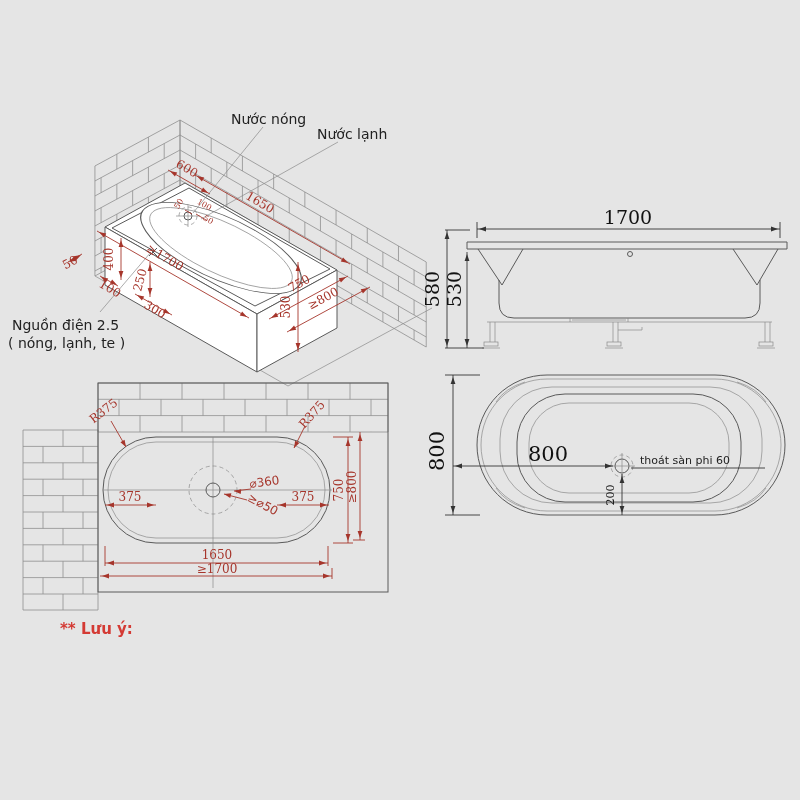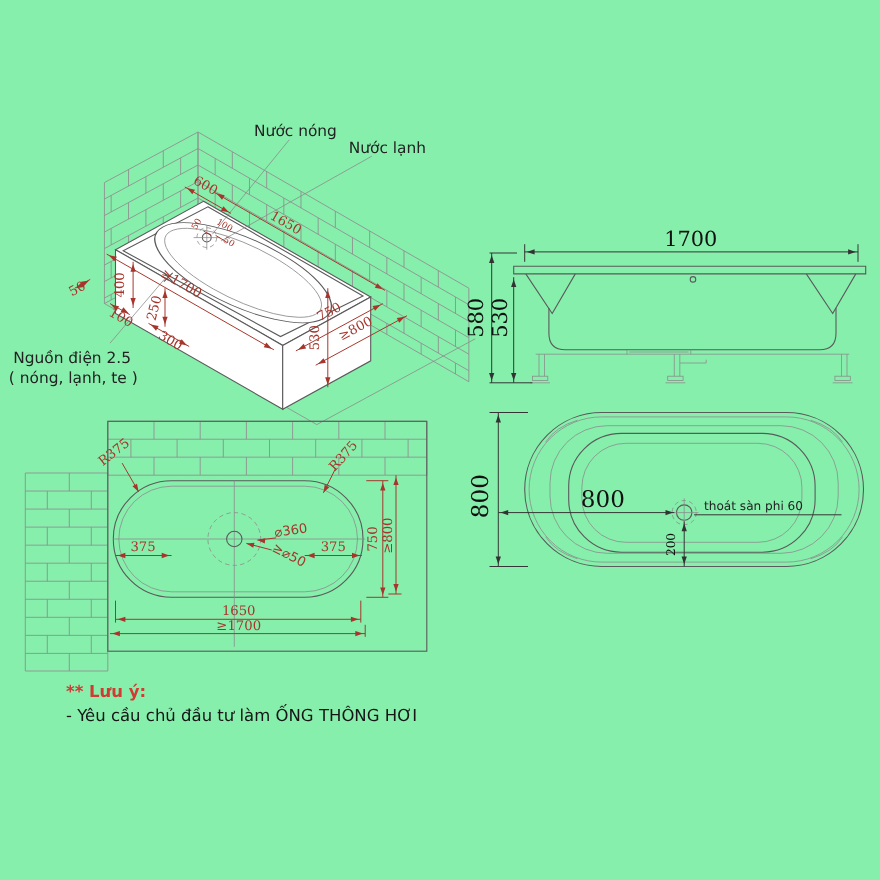--- a/index.html
+++ b/index.html
@@ -1,19 +1,19 @@
 <!DOCTYPE html>
 <html style="--red: #a6352b; --note-red: #d43a34; --line: #5a5a5a; --brick: #8f8f8f;"><head>
 <meta charset="utf-8">
 <style>
   :root{
     --red:#a6352b; --note-red:#d43a34; --line:#5a5a5a; --dark:#1c1c1c; --brick:#8f8f8f;
   }
   html,body{margin:0;padding:0;background:#ffffff;}
-  #canvas{position:relative;width:800px;height:800px;background:#86efac;overflow:hidden;
+  #canvas{position:relative;width:800px;height:800px;background:#e5e5e5;overflow:hidden;
           font-family:"DejaVu Sans","Liberation Sans",sans-serif;}
   svg{position:absolute;left:0;top:0;}
   
   .ln{stroke:var(--line);stroke-width:1;fill:none;}
   .ln-thin{stroke:#8a8a8a;stroke-width:0.7;fill:none;}
   .white{fill:#ffffff;stroke:var(--line);stroke-width:1;}
   .brick{stroke:var(--brick);stroke-width:0.8;fill:none;}
   .red-ln{stroke:var(--red);stroke-width:0.9;fill:none;}
   .blk-ln{stroke:#333;stroke-width:0.9;fill:none;}
   .dash{stroke-dasharray:4 3;}
@@ -253,14 +253,13 @@
         <path d="M0,0 L-7,2.4 L-7,-2.4 Z" transform="translate(101,277) rotate(210)" fill="#a6352b"></path>
         <path d="M0,0 L-7,2.4 L-7,-2.4 Z" transform="translate(117,285) rotate(30)" fill="#a6352b"></path>
         <path d="M0,0 L-7,2.4 L-7,-2.4 Z" transform="translate(137,295) rotate(210)" fill="#a6352b"></path>
         <path d="M0,0 L-7,2.4 L-7,-2.4 Z" transform="translate(170,314) rotate(30)" fill="#a6352b"></path>
         <path d="M0,0 L-7,2.4 L-7,-2.4 Z" transform="translate(150,264) rotate(-90)" fill="#a6352b"></path>
         <path d="M0,0 L-7,2.4 L-7,-2.4 Z" transform="translate(150,295) rotate(90)" fill="#a6352b"></path>
       </g>
 </svg>
 
 <div class="note note-title" style="top:620px;">** Lưu ý:</div>
-<div class="note" style="top:641px;">- Yêu cầu chủ đầu tư làm ỐNG THÔNG HƠI</div>
 </div>
 
 </body></html>

